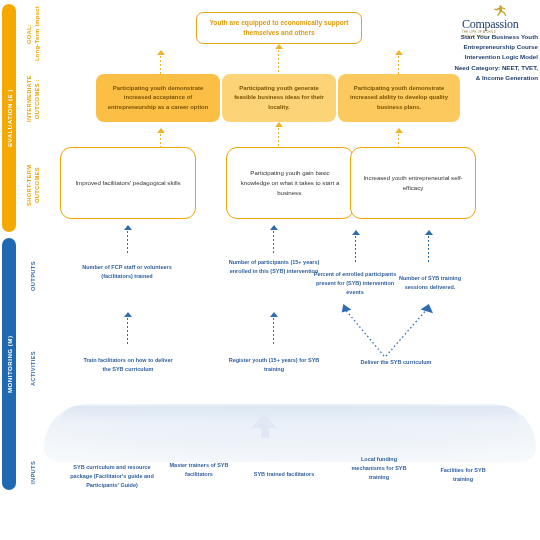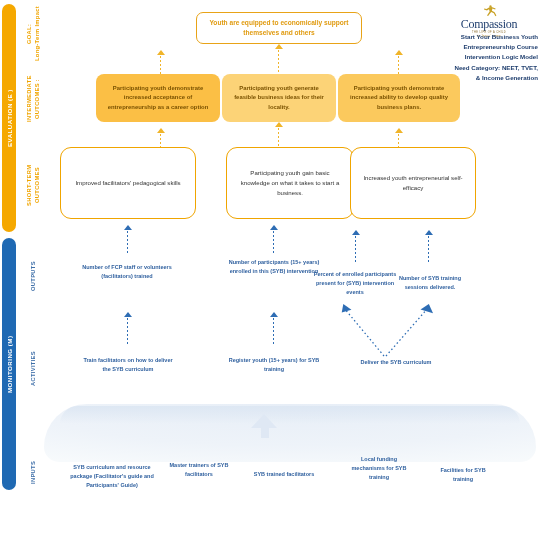--- a/index.html
+++ b/index.html
@@ -93,21 +93,21 @@
   .plat-arrow{
     position:absolute;left:251px;top:414px;width:0;height:0;
     border-left:13px solid transparent;border-right:13px solid transparent;
     border-bottom:14px solid #dfe8f4;
   }
   .plat-arrow-stem{
     position:absolute;left:261px;top:426px;width:8px;height:12px;background:#dfe8f4;
   }
 
   
-  .logo-wrap{position:absolute;left:452px;top:4px;width:74px;text-align:center;}
+  .logo-wrap{position:absolute;left:462px;top:4px;width:74px;text-align:left;}
   .logo-word{
     font-family:"Liberation Serif", serif;font-size:12px;color:#1f3e6e;
     letter-spacing:-.3px;line-height:1;margin-top:1px;
   }
   .logo-sub{font-size:2.6px;color:#8a6a2a;letter-spacing:.4px;margin-top:.5px;}
   .logo-tag{font-size:3px;color:#b08a3a;letter-spacing:.3px;}
   .hdr{
     position:absolute;left:420px;top:32px;width:118px;text-align:right;
     color:#1f3e6e;font-size:6.2px;font-weight:bold;line-height:1.65;
   }

